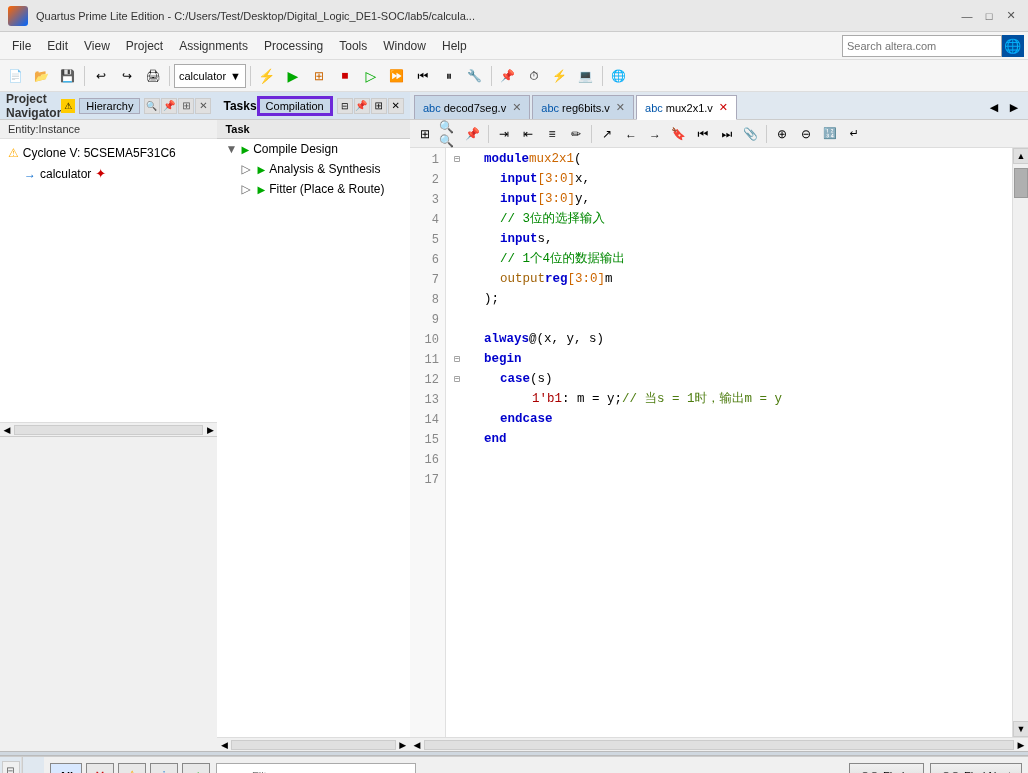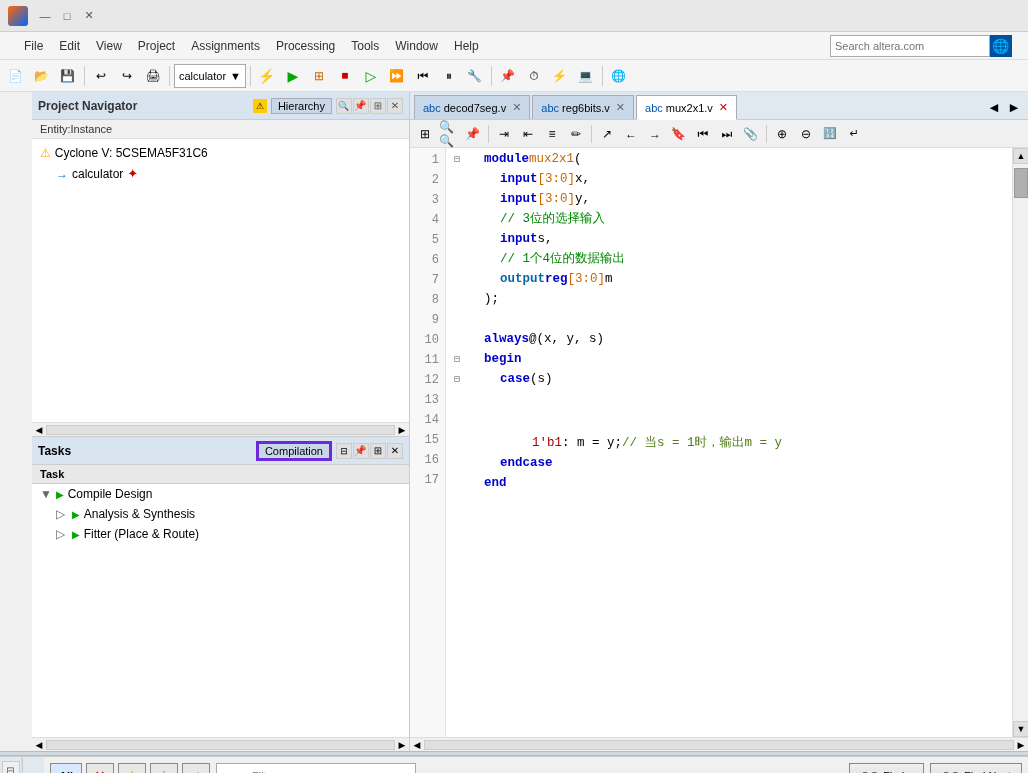--- a/index.html
+++ b/index.html
@@ -6,38 +6,38 @@
     body { font-family: 'Segoe UI', Arial, sans-serif; font-size: 12px; background: #f0f0f0; width: 1028px; height: 773px; overflow: hidden; }
     
     
     #title-bar { background: #e8e8e8; height: 32px; display: flex; align-items: center; padding: 0 8px; border-bottom: 1px solid #ccc; }
     #title-bar .title-icon { width: 20px; height: 20px; background: linear-gradient(135deg, #ff6600, #0066ff); border-radius: 3px; margin-right: 8px; flex-shrink: 0; }
     #title-bar .title-text { font-size: 11px; flex: 1; color: #333; }
     #title-bar .window-controls { display: flex; gap: 4px; }
     #title-bar .win-btn { width: 18px; height: 18px; display: flex; align-items: center; justify-content: center; cursor: pointer; font-size: 11px; color: #555; }
     
     
-    #menu-bar { background: #f5f5f5; height: 28px; display: flex; align-items: center; padding: 0 16px; border-bottom: 1px solid #ddd; }
+    #menu-bar { background: #f5f5f5; height: 28px; display: flex; align-items: center; padding: 0 4px; border-bottom: 1px solid #ddd; }
     #menu-bar .menu-item { padding: 2px 8px; cursor: pointer; font-size: 12px; color: #333; }
     #search-box { margin-left: auto; height: 22px; display: flex; align-items: center; }
     #search-box input { height: 22px; width: 160px; padding: 0 4px; border: 1px solid #aaa; font-size: 11px; background: white; }
     #search-box .search-globe { width: 20px; height: 22px; background: #0050a0; display: flex; align-items: center; justify-content: center; color: white; font-size: 11px; }
     
     
     #toolbar { background: #f5f5f5; height: 32px; display: flex; align-items: center; padding: 0 4px; border-bottom: 1px solid #ddd; gap: 2px; }
     .tb-btn { width: 24px; height: 24px; display: flex; align-items: center; justify-content: center; cursor: pointer; border: 1px solid transparent; font-size: 12px; }
     .tb-sep { width: 1px; height: 20px; background: #ccc; margin: 0 2px; }
     .tb-dropdown { height: 24px; display: flex; align-items: center; border: 1px solid #aaa; background: white; padding: 0 4px; font-size: 11px; cursor: pointer; }
     .tb-dropdown span { margin-right: 4px; }
     
     
     #main-area { display: flex; height: calc(773px - 32px - 28px - 32px - 22px); }
     
     
-    #left-panel { width: 410px; display: flex; flex-direction: column; border-right: 1px solid #ccc; padding-left: 32px; }
+    #left-panel { width: 410px; display: flex; flex-direction: row; border-right: 1px solid #ccc; }
     
     
     #project-nav { height: 360px; background: white; border-bottom: 1px solid #ccc; }
     #panel-header { background: #e0e8f0; height: 28px; display: flex; align-items: center; padding: 0 6px; border-bottom: 1px solid #ccc; }
     #panel-header .panel-title { font-size: 12px; font-weight: bold; color: #333; flex: 1; }
     .tree-item { display: flex; align-items: center; padding: 2px 4px; cursor: pointer; font-size: 12px; }
     
     
     #tasks-panel { flex: 1; background: white; }
     
@@ -51,20 +51,21 @@
     #editor-toolbar { background: #f5f5f5; height: 28px; display: flex; align-items: center; padding: 0 4px; border-bottom: 1px solid #ddd; gap: 2px; }
     
     
     #messages-panel { height: 220px; background: white; display: flex; flex-direction: column; border-top: 1px solid #ccc; }
   </style>
 </head>
 <body>
 
 <div id="title-bar">
   <div class="title-icon"></div>
+  <span class="title-text">Quartus Prime Lite Edition - C:/Users/Test/Desktop/Digital_Logic_DE1-SOC/lab5/calcula...</span>
   <div class="window-controls">
     <div class="win-btn">—</div>
     <div class="win-btn">□</div>
     <div class="win-btn">✕</div>
   </div>
 </div>
 
 <div id="menu-bar">
   <span class="menu-item">File</span>
   <span class="menu-item">Edit</span>
@@ -308,21 +309,21 @@
 
         <div style="height:20px; display:flex; align-items:center; white-space:nowrap;">
           <span style="width:14px;"></span>
           <span style="width:32px;"></span>
           <span style="color:#008800;">// 1个4位的数据输出</span>
         </div>
 
         <div style="height:20px; display:flex; align-items:center; white-space:nowrap;">
           <span style="width:14px;"></span>
           <span style="width:32px;"></span>
-          <span style="color:#0369a1; font-weight:bold;">output</span>
+          <span style="color:#a16207; font-weight:normal;">output</span>
           <span style="color:#000;"> </span>
           <span style="color:#0000cc; font-weight:bold;">reg</span>
           <span style="color:#000;"> </span>
           <span style="color:#cc6600;">[3:0]</span>
           <span style="color:#000;">    m</span>
         </div>
 
         <div style="height:20px; display:flex; align-items:center; white-space:nowrap;">
           <span style="width:14px;"></span>
           <span style="width:16px;"></span>
@@ -347,21 +348,21 @@
         </div>
 
         <div style="height:20px; display:flex; align-items:center; white-space:nowrap;">
           <span style="width:14px; color:#888; cursor:pointer; font-size:10px;">⊟</span>
           <span style="width:32px;"></span>
           <span style="color:#0000cc; font-weight:bold;">case</span>
           <span style="color:#000;">(s)</span>
         </div>
 
 
-        <div style="height:20px; display:flex; align-items:center; white-space:nowrap;margin-top:44px;">
+        <div style="height:20px; display:flex; align-items:center; white-space:nowrap;">
           <span style="width:14px;"></span>
           <span style="width:64px;"></span>
           <span style="color:#aa0000;">1'b1</span>
           <span style="color:#000;">: m = y;    </span>
           <span style="color:#4d7c0f;">// 当s = 1时，输出m = y</span>
         </div>
 
         <div style="height:20px; display:flex; align-items:center; white-space:nowrap;">
           <span style="width:14px;"></span>
           <span style="width:32px;"></span>

